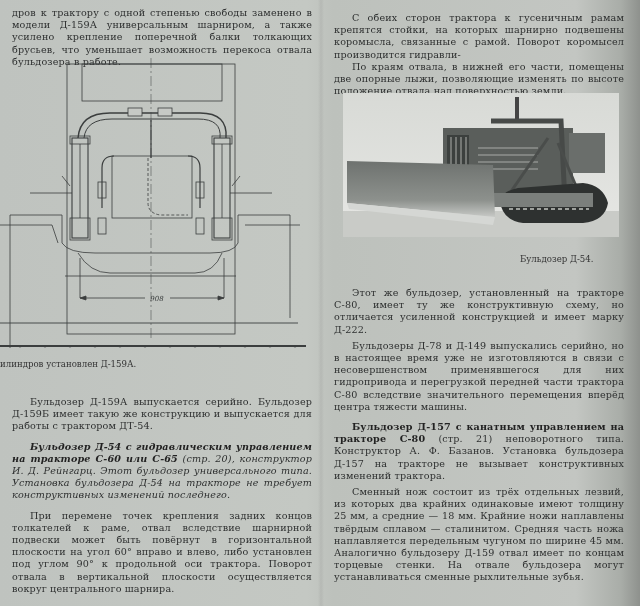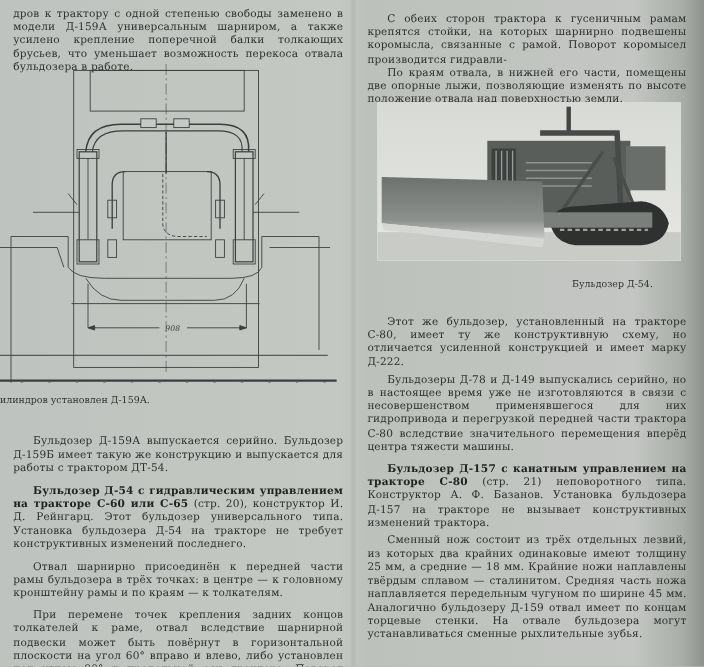--- a/index.html
+++ b/index.html
@@ -114,22 +114,21 @@
       <circle cx="270" cy="291" r="1.5"></circle>
       <circle cx="295" cy="291" r="1.5"></circle>
   </g>
   <text x="157" y="243" font-size="7" font-style="italic" fill="#3b3e3e" text-anchor="middle" font-family="DejaVu Serif, serif">908</text>
 </svg>
 
 <div class="drawing-caption caption">илиндров установлен Д-159А.</div>
 
 <div class="col left" style="top:396px;">
   <p class="indent">Бульдозер Д-159А выпускается серийно. Бульдозер Д-159Б имеет такую же конструкцию и выпускается для работы с трактором ДТ-54.</p>
-  <p class="indent" style="margin-top:8px;"><b>Бульдозер Д-54 с гидравлическим управлением на тракторе С-60 или С-65</b><span> (стр. 20), конструктор И. Д. Рейнгарц. Этот бульдозер универсального типа. Установка бульдозера Д-54 на тракторе не требует конструктивных изменений последнего.</span></p>
-  <p class="indent" style="margin-top:8px;">Отвал шарнирно присоединён к передней части рамы бульдозера в трёх точках: в центре — к головному кронштейну рамы и по краям — к толкателям.</p>
+  <p class="indent" style="margin-top:8px;font-style:italic;"><b>Бульдозер Д-54 с гидравлическим управлением на тракторе С-60 или С-65</b><span> (стр. 20), конструктор И. Д. Рейнгарц. Этот бульдозер универсального типа. Установка бульдозера Д-54 на тракторе не требует конструктивных изменений последнего.</span></p>
   <p class="indent" style="margin-top:8px;">При перемене точек крепления задних концов толкателей к раме, отвал вследствие шарнирной подвески может быть повёрнут в горизонтальной плоскости на угол 60° вправо и влево, либо установлен под углом 90° к продольной оси трактора. Поворот отвала в вертикальной плоскости осуществляется вокруг центрального шарнира.</p>
 </div>
 
 <div class="col right" style="top:12px;">
   <p class="indent">С обеих сторон трактора к гусеничным рамам крепятся стойки, на которых шарнирно подвешены коромысла, связанные с рамой. Поворот коромысел производится гидравли-</p>
   <p class="indent">По краям отвала, в нижней его части, помещены две опорные лыжи, позволяющие изменять по высоте положение отвала над поверхностью земли.</p>
 </div>
 
 <div class="photo-frame">
   <svg width="276" height="144" viewBox="0 0 276 144" xmlns="http://www.w3.org/2000/svg">

